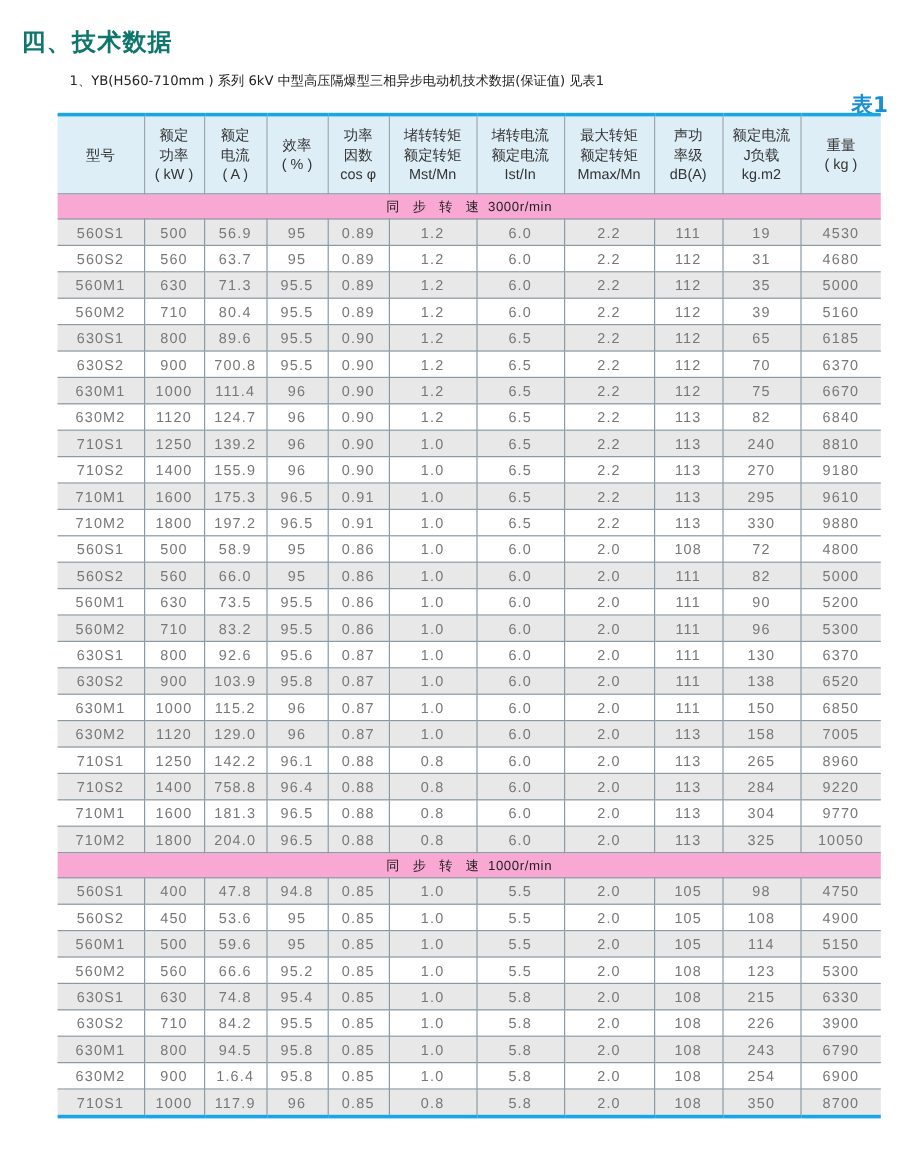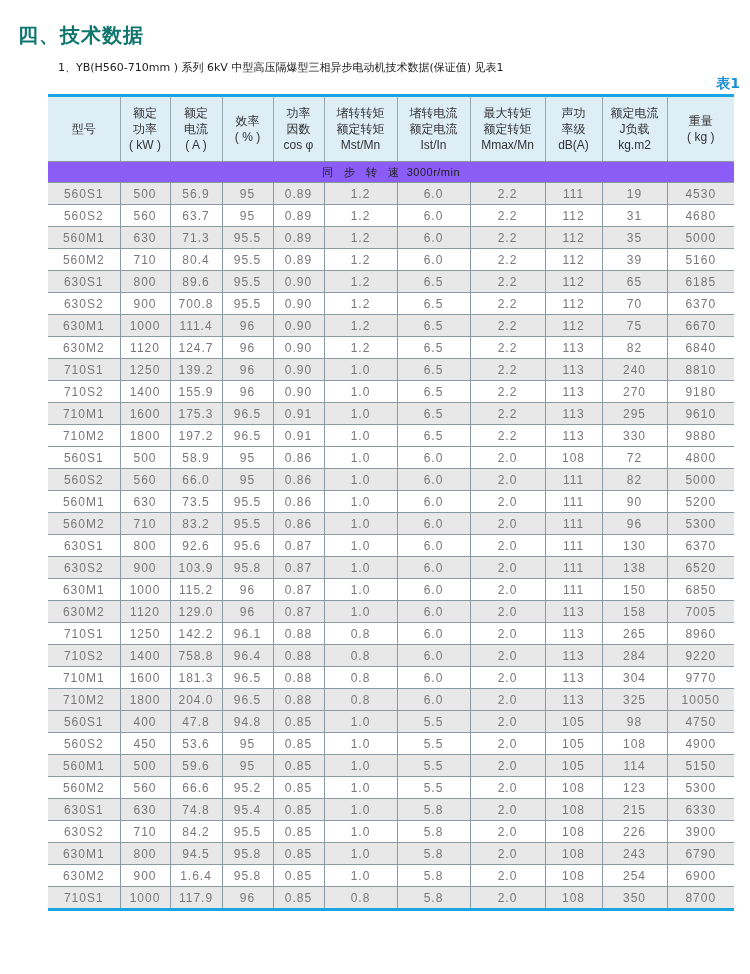--- a/index.html
+++ b/index.html
@@ -1,29 +1,29 @@
 <!DOCTYPE html>
 <html><head>
 <meta charset="utf-8">
 <style>
   html, body { margin: 0; padding: 0; background: #ffffff; }
   body { width: 750px; height: 974px; position: relative; overflow: hidden;
          font-family: "DejaVu Sans", "Liberation Sans", sans-serif; color: #222; }
   .section-title { position: absolute; left: 18px; top: 22px; font-size: 20px; font-weight: bold;
                    color: #0f766e; letter-spacing: 1px; }
   .subtitle { position: absolute; left: 58px; top: 60px; font-size: 11px; color: #222; }
-  .table-label { position: absolute; right: 10px; top: 75px; font-size: 14px; font-weight: bold; color: #1b8fd1; }
+  .table-label { position: absolute; right: 10px; top: 75px; font-size: 18px; font-weight: bold; color: #1b8fd1; }
   table { position: absolute; left: 48px; top: 94px; width: 686px; border-collapse: collapse;
           font-family: "Liberation Sans", sans-serif; table-layout: fixed; }
   thead tr.head th { background: #deeef7; color: #333; font-weight: normal; font-size: 12px; line-height: 16px;
                      border-right: 1px solid #9aa7b0; border-top: 3px solid #19a6e2; border-bottom: 1px solid #8a9aa3;
                      height: 64px; padding: 0 2px; vertical-align: middle; text-align: center; }
   thead tr.head th:last-child { border-right: none; }
   tr.speed td { text-align: center; font-size: 11px; height: 20px; color: #222; letter-spacing: 0.5px;
-                border-bottom: 1px solid #8a9aa3; background: #8b5cf6; padding: 0; }
+                border-bottom: 1px solid #8a9aa3; background: #f9a8d4; padding: 0; }
   tr.speed td .cn { letter-spacing: 4px; }
   tbody tr.row td { text-align: center; font-size: 12px; color: #777; letter-spacing: 1px;
                     height: 21px; padding: 0; border-right: 1px solid #8a9aa3; border-bottom: 1px solid #8a9aa3; }
   tbody tr.row td:last-child { border-right: none; }
   tbody tr.row.alt td { background: #e8e8e9; }
   tbody tr.row:last-child td { border-bottom: 3px solid #19a6e2; }
   .hl { display: block; }
 </style>
 </head>
 <body>
@@ -410,20 +410,23 @@
         <td>204.0</td>
         <td>96.5</td>
         <td>0.88</td>
         <td>0.8</td>
         <td>6.0</td>
         <td>2.0</td>
         <td>113</td>
         <td>325</td>
         <td>10050</td>
       </tr>
+      <tr class="speed">
+        <td colspan="11"><span class="cn">同 步 转 速</span> <span>1000r/min</span></td>
+      </tr>
       <tr class="row alt">
         <td>560S1</td>
         <td>400</td>
         <td>47.8</td>
         <td>94.8</td>
         <td>0.85</td>
         <td>1.0</td>
         <td>5.5</td>
         <td>2.0</td>
         <td>105</td>

